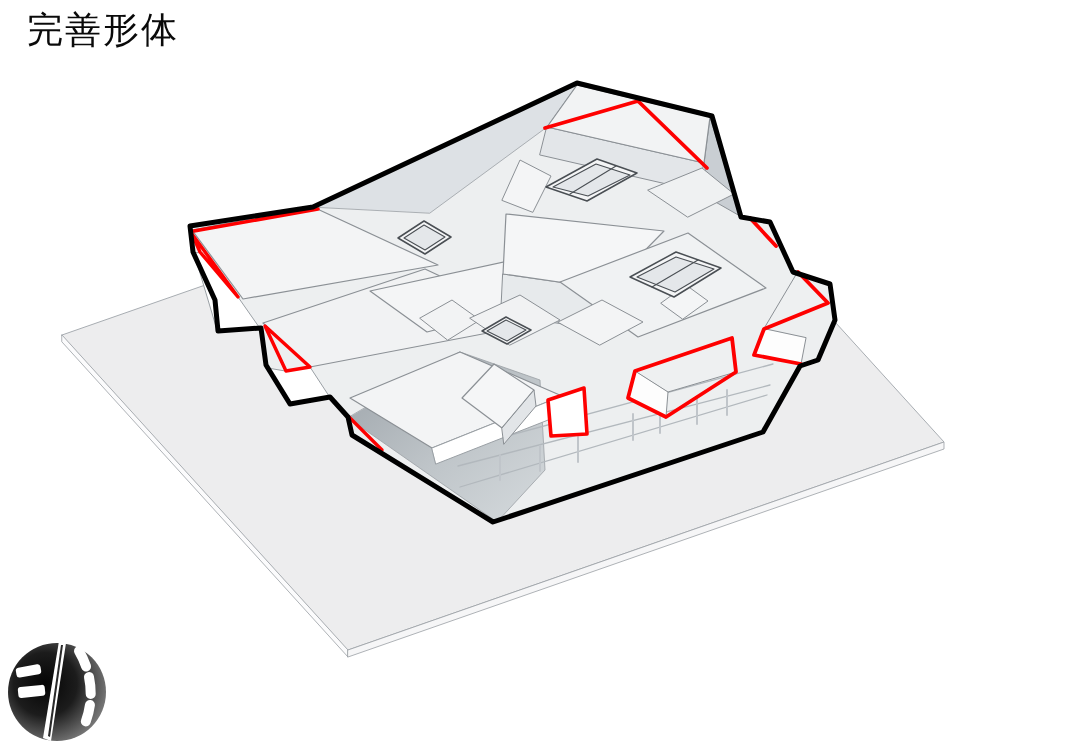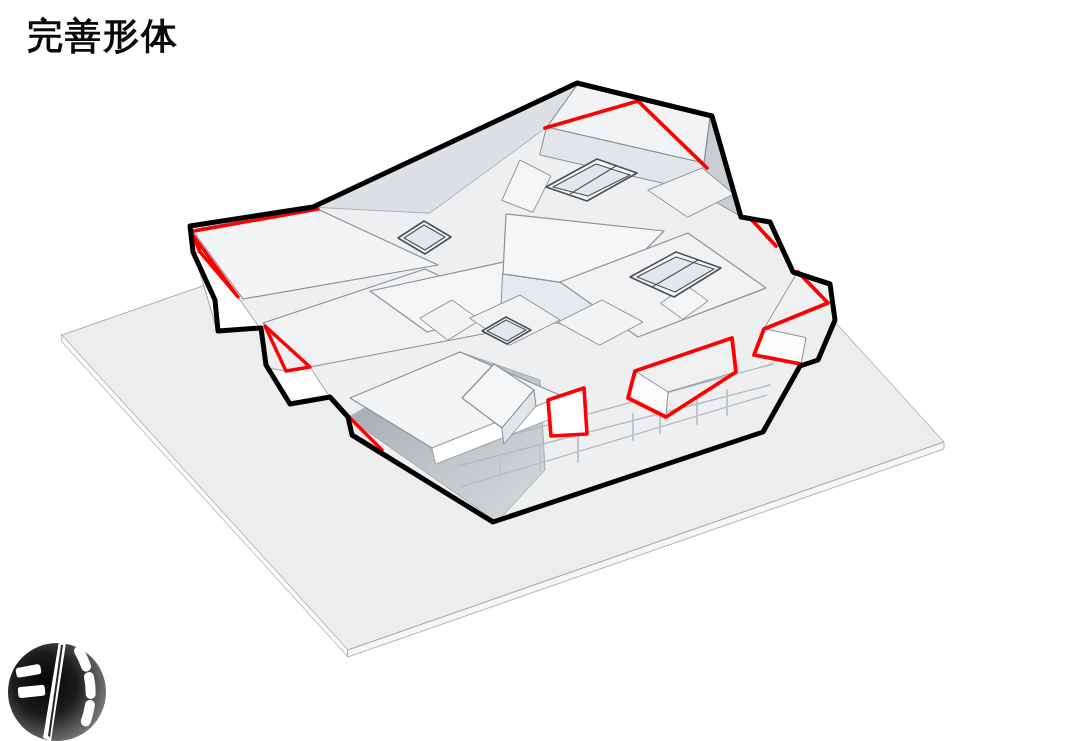--- a/index.html
+++ b/index.html
@@ -9,23 +9,23 @@
     overflow: hidden;
     font-family: "Liberation Sans", "DejaVu Sans", sans-serif;
   }
   .slide {
     position: relative;
     width: 1079px; height: 741px;
     background: #ffffff;
   }
   .page-title {
     position: absolute;
-    left: 27px; top: 12px;
+    left: 27px; top: 6px;
     font-size: 36px;
-    font-weight: 700;
+    font-weight: 400;
     letter-spacing: 2px;
     color: #0a0a0a;
     font-family: "Liberation Sans", "DejaVu Sans", sans-serif;
   }
   .scene-wrap {
     position: absolute;
     left: 0; top: 0;
     width: 1079px; height: 741px;
   }
   .logo-wrap {

